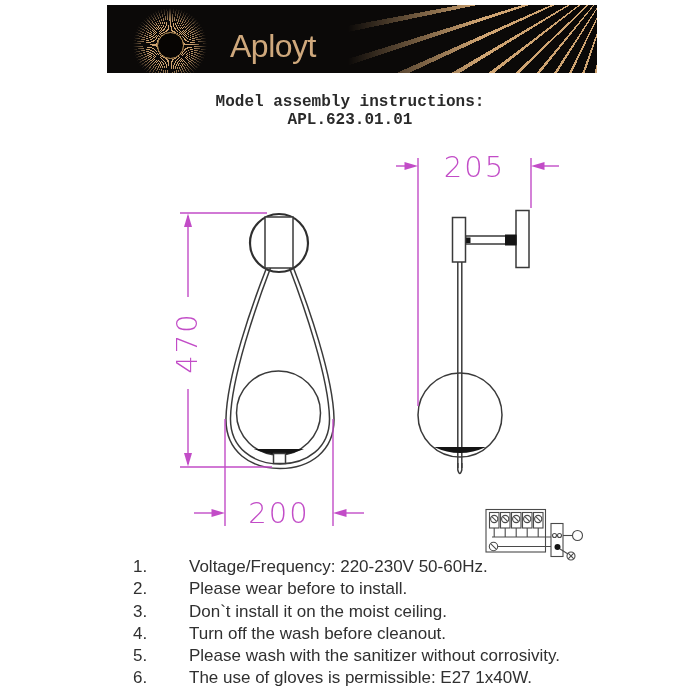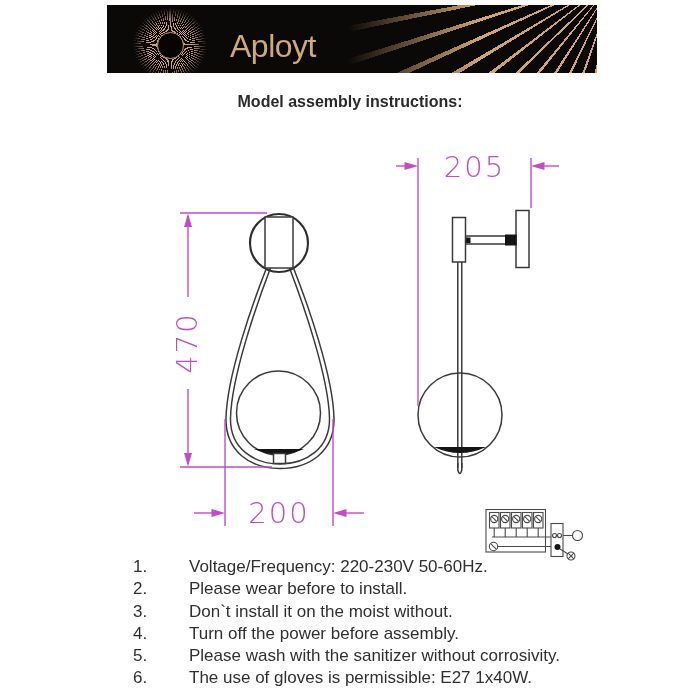--- a/index.html
+++ b/index.html
@@ -36,21 +36,21 @@
   }
   .rays{
     position:absolute;right:0;top:0;width:260px;height:84px;
     background:repeating-conic-gradient(from 80deg at 108% -35%, var(--ray-gold) 0deg 1.25deg, transparent 1.25deg 6.6deg);
     -webkit-mask:linear-gradient(to left,#000 45%,transparent 96%);
     mask:linear-gradient(to left,#000 45%,transparent 96%);
   }
   
   .title-block{
     position:absolute;left:0;top:93px;width:700px;text-align:center;
-    color:var(--text-dark);font-weight:600;font-size:16px;line-height:18px;
+    color:var(--text-dark);font-weight:600;font-size:16px;line-height:18px;font-family:Liberation Mono, monospace;
   }
   
   svg.drawing{position:absolute;left:0;top:0;}
   .ln{stroke:var(--line-gray);stroke-width:1.5;fill:none;}
   .ln-bold{stroke:#2f2f2f;stroke-width:2.2;fill:none;}
   .ln-white{stroke:var(--line-gray);stroke-width:1.5;fill:#ffffff;}
   .blk{fill:#141414;stroke:none;}
   .wire{stroke:#4a4a4a;stroke-width:1.1;fill:none;}
   .wire-w{stroke:#4a4a4a;stroke-width:1.1;fill:#ffffff;}
   .dim{stroke:var(--dimension-magenta);stroke-width:1.4;fill:none;}
@@ -73,20 +73,21 @@
 
 <div class="banner">
   <div class="sunburst"></div>
   <div class="sun-ring"></div>
   <div class="brand">Aployt</div>
   <div class="rays"></div>
 </div>
 
 <div class="title-block">
   <div>Model assembly instructions:</div>
+  <div>APL.623.01.01</div>
 </div>
 
 <svg class="drawing" width="700" height="700" viewBox="0 0 700 700" xmlns="http://www.w3.org/2000/svg">
 
   <g>
     <circle class="ln-bold" cx="279" cy="243" r="29"></circle>
     <rect class="ln-white" x="265" y="217" width="28" height="51"></rect>
 
     <path class="ln" d="M266.5,268 C252,305 227,376 226,418 C225.2,452 251,468.5 280,468.5 C309,468.5 334.8,452 334,418 C333,376 308,305 293.5,268"></path>
     <path class="ln" d="M270.5,268 C256,306 231.5,377 230.5,418 C229.9,448.5 254,464 280,464 C306,464 330.1,448.5 329.5,418 C328.5,377 304,306 289.5,268"></path>
@@ -189,25 +190,25 @@
   <div class="inst-row">
     <span class="inst-num">1.</span>
     <span class="inst-text">Voltage/Frequency: 220-230V 50-60Hz.</span>
   </div>
   <div class="inst-row">
     <span class="inst-num">2.</span>
     <span class="inst-text">Please wear before to install.</span>
   </div>
   <div class="inst-row">
     <span class="inst-num">3.</span>
-    <span class="inst-text">Don`t install it on the moist without.</span>
+    <span class="inst-text">Don`t install it on the moist ceiling.</span>
   </div>
   <div class="inst-row">
     <span class="inst-num">4.</span>
-    <span class="inst-text">Turn off the power before assembly.</span>
+    <span class="inst-text">Turn off the wash before cleanout.</span>
   </div>
   <div class="inst-row">
     <span class="inst-num">5.</span>
     <span class="inst-text">Please wash with the sanitizer without corrosivity.</span>
   </div>
   <div class="inst-row">
     <span class="inst-num">6.</span>
     <span class="inst-text">The use of gloves is permissible: E27 1x40W.</span>
   </div>
 </div>

